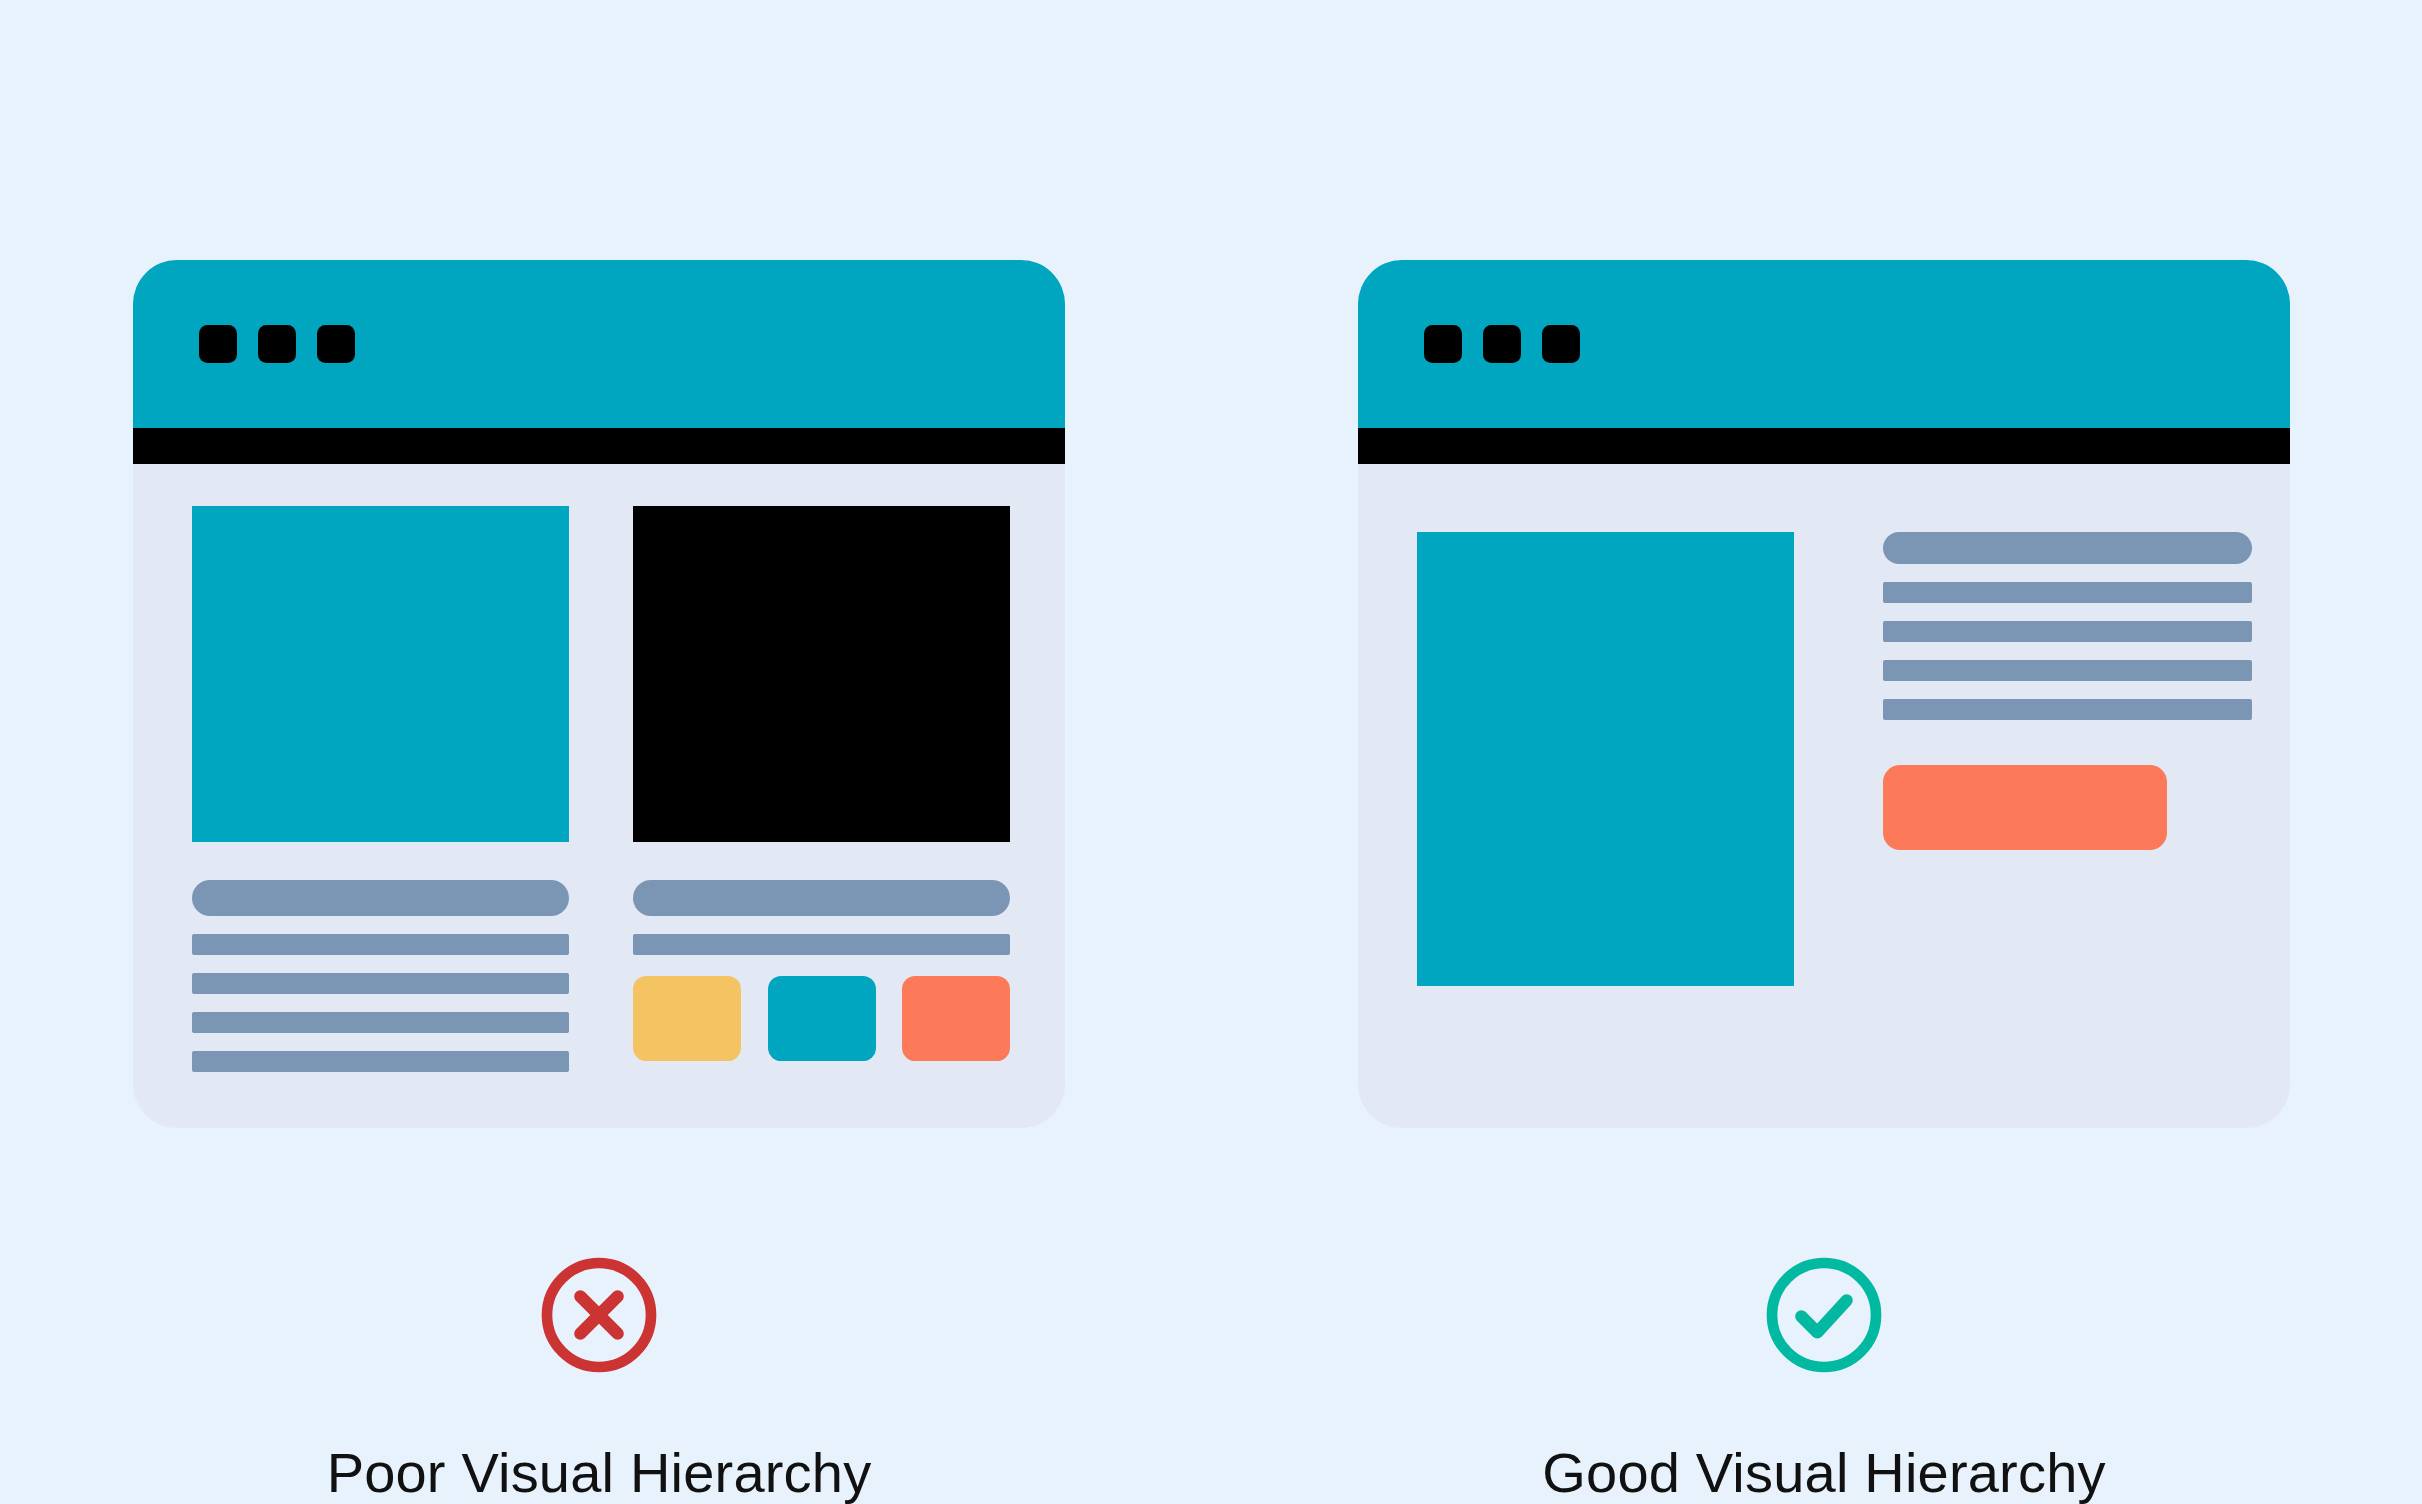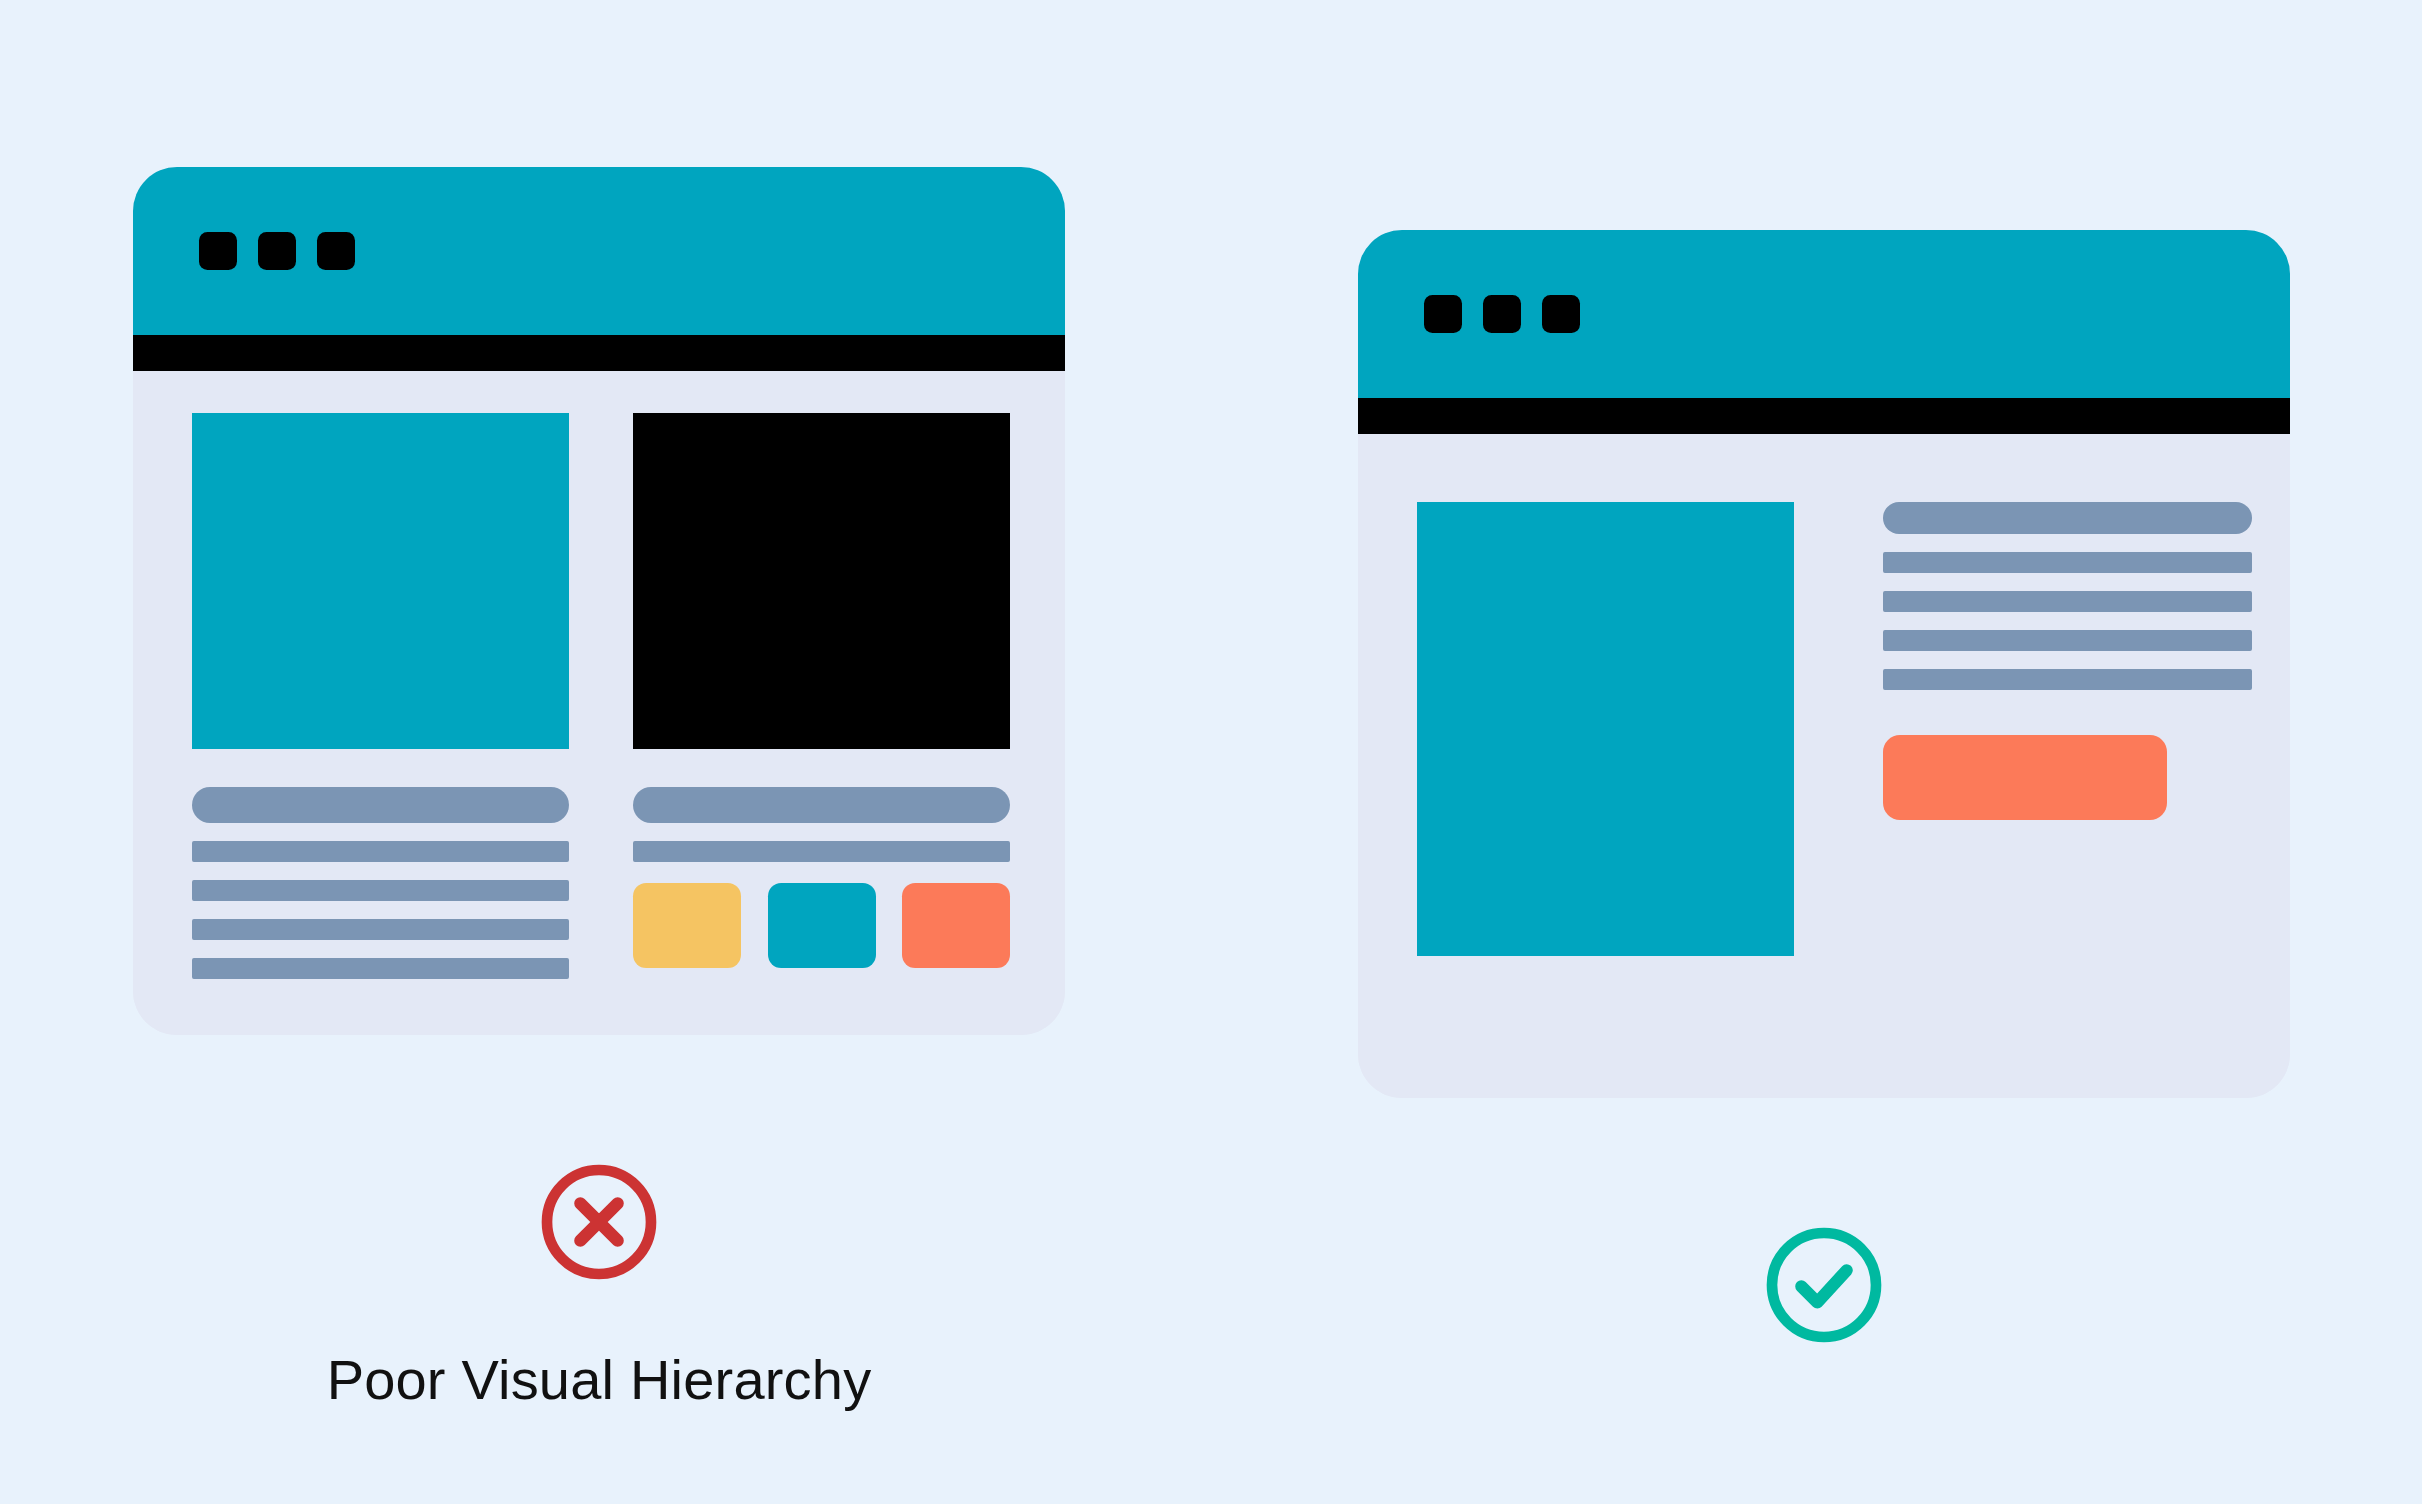--- a/index.html
+++ b/index.html
@@ -14,21 +14,21 @@
     overflow: hidden;
     position: relative;
   }
 
   
   .board {
     position: absolute;
     inset: 0;
     display: flex;
     justify-content: center;
-    align-items: center;
+    align-items: flex-end;
     gap: 293px;
     padding-top: 74px;
     box-sizing: border-box;
   }
 
   .panel {
     display: flex;
     flex-direction: column;
     align-items: center;
     width: 932px;
@@ -287,16 +287,17 @@
 
         </div>
       </div>
     </div>
 
     <svg class="verdict-icon" viewBox="0 0 48 48">
       <circle cx="24" cy="24" r="19.5" fill="none" stroke="#00b9a0" stroke-width="4"></circle>
       <path d="M15.5 24.5 L21.5 30.5 L32.5 18.5" fill="none" stroke="#00b9a0" stroke-width="4.6" stroke-linecap="round" stroke-linejoin="round"></path>
     </svg>
 
+    <div class="caption">Good Visual Hierarchy</div>
   </div>
 
 </div>
 
 
 </body></html>

